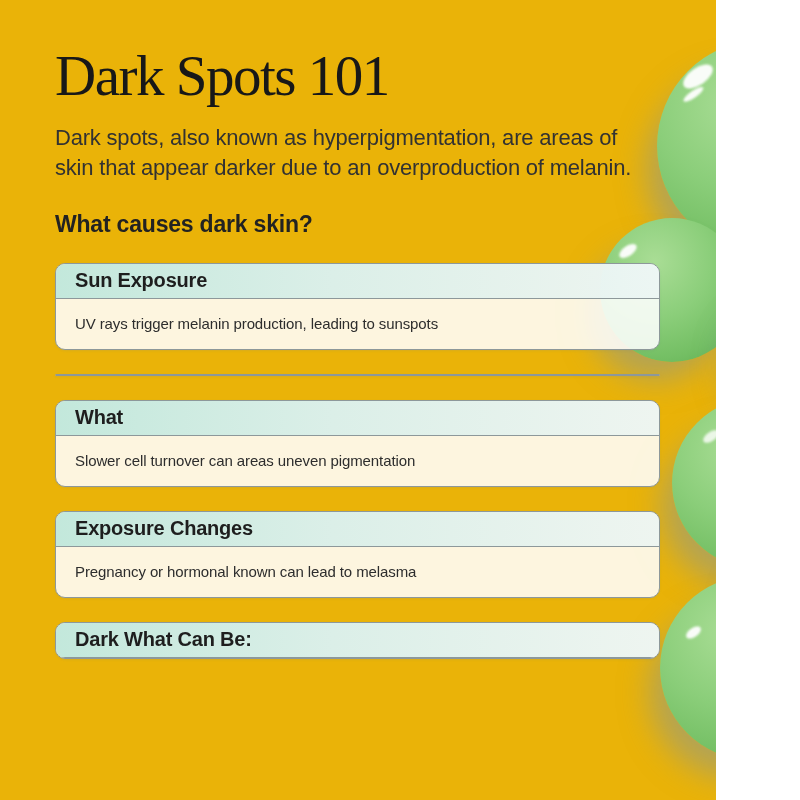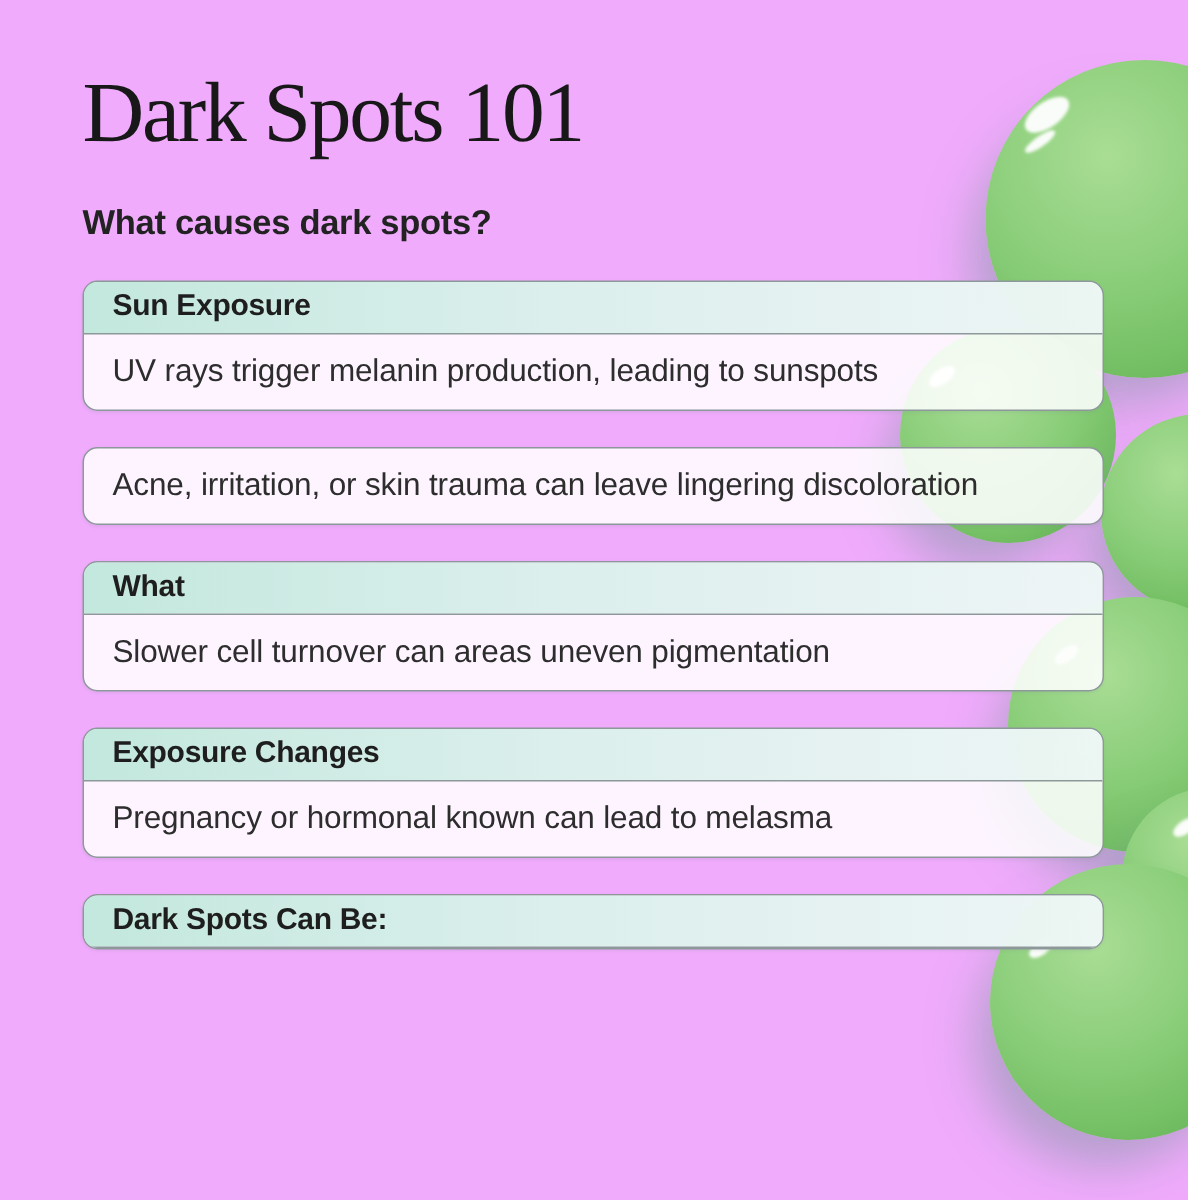--- a/index.html
+++ b/index.html
@@ -1,18 +1,18 @@
 <!DOCTYPE html>
 <html><head>
 <meta charset="utf-8">
 <style>
   html,body { margin:0; padding:0; }
   .canvas {
-    position:relative; width:792px; height:800px;
-    background:#f0abfc; overflow:hidden;
+    position:relative; width:716px; height:800px;
+    background:#eab308; overflow:hidden;
     font-family:"Liberation Sans", sans-serif;
   }
 
   
   .blobs { position:absolute; inset:0; z-index:1; }
   .blob {
     position:absolute; border-radius:50%;
     background:radial-gradient(circle at 38% 30%, #a9dd95 0%, #8bce7a 42%, #74bf64 72%, #5fae51 95%);
     box-shadow:-16px 24px 30px -6px rgba(125,150,162,0.5);
   }
@@ -58,62 +58,62 @@
   }
   .card-header {
     padding:5px 19px 6px;
     background:linear-gradient(90deg, rgba(191,231,219,0.94) 0%, rgba(214,238,233,0.88) 45%, rgba(235,245,244,0.82) 100%);
     border-bottom:1px solid #8d989a;
     font-size:20px; font-weight:bold; color:#1e1e1e; line-height:23px;
     letter-spacing:-0.2px;
   }
   .card-body {
     padding:13px 12px 14px 19px;
-    font-size:21px; color:#2d2d2d; line-height:23px; letter-spacing:-0.1px;
+    font-size:15px; color:#2d2d2d; line-height:23px; letter-spacing:-0.1px;
     white-space:nowrap;
   }
 </style>
 </head>
 <body>
 
 <div class="canvas">
 
   <div class="blobs">
     <div class="blob blob-a"></div>
     <div class="blob blob-b"></div>
     <div class="blob blob-c"></div>
     <div class="blob blob-d"></div>
     <div class="blob blob-e"></div>
     <div class="blob blob-f"></div>
   </div>
 
   <div class="content">
     <h1 class="title">Dark Spots 101</h1>
-    <h2 class="question">What causes dark spots?</h2>
+    <p class="subtitle">Dark spots, also known as hyperpigmentation, are areas of skin that appear darker due to an overproduction of melanin.</p>
+    <h2 class="question">What causes dark skin?</h2>
 
     <div class="cards">
 
       <div class="card">
         <div class="card-header">Sun Exposure</div>
         <div class="card-body">UV rays trigger melanin production, leading to sunspots</div>
       </div>
 
       <div class="card">
-        <div class="card-body">Acne, irritation, or skin trauma can leave lingering discoloration</div>
       </div>
 
       <div class="card">
         <div class="card-header">What</div>
         <div class="card-body">Slower cell turnover can areas uneven pigmentation</div>
       </div>
 
       <div class="card">
         <div class="card-header">Exposure Changes</div>
         <div class="card-body">Pregnancy or hormonal known can lead to melasma</div>
       </div>
 
       <div class="card">
-        <div class="card-header">Dark Spots Can Be:</div>
+        <div class="card-header">Dark What Can Be:</div>
       </div>
 
     </div>
   </div>
 </div>
 
 </body></html>

